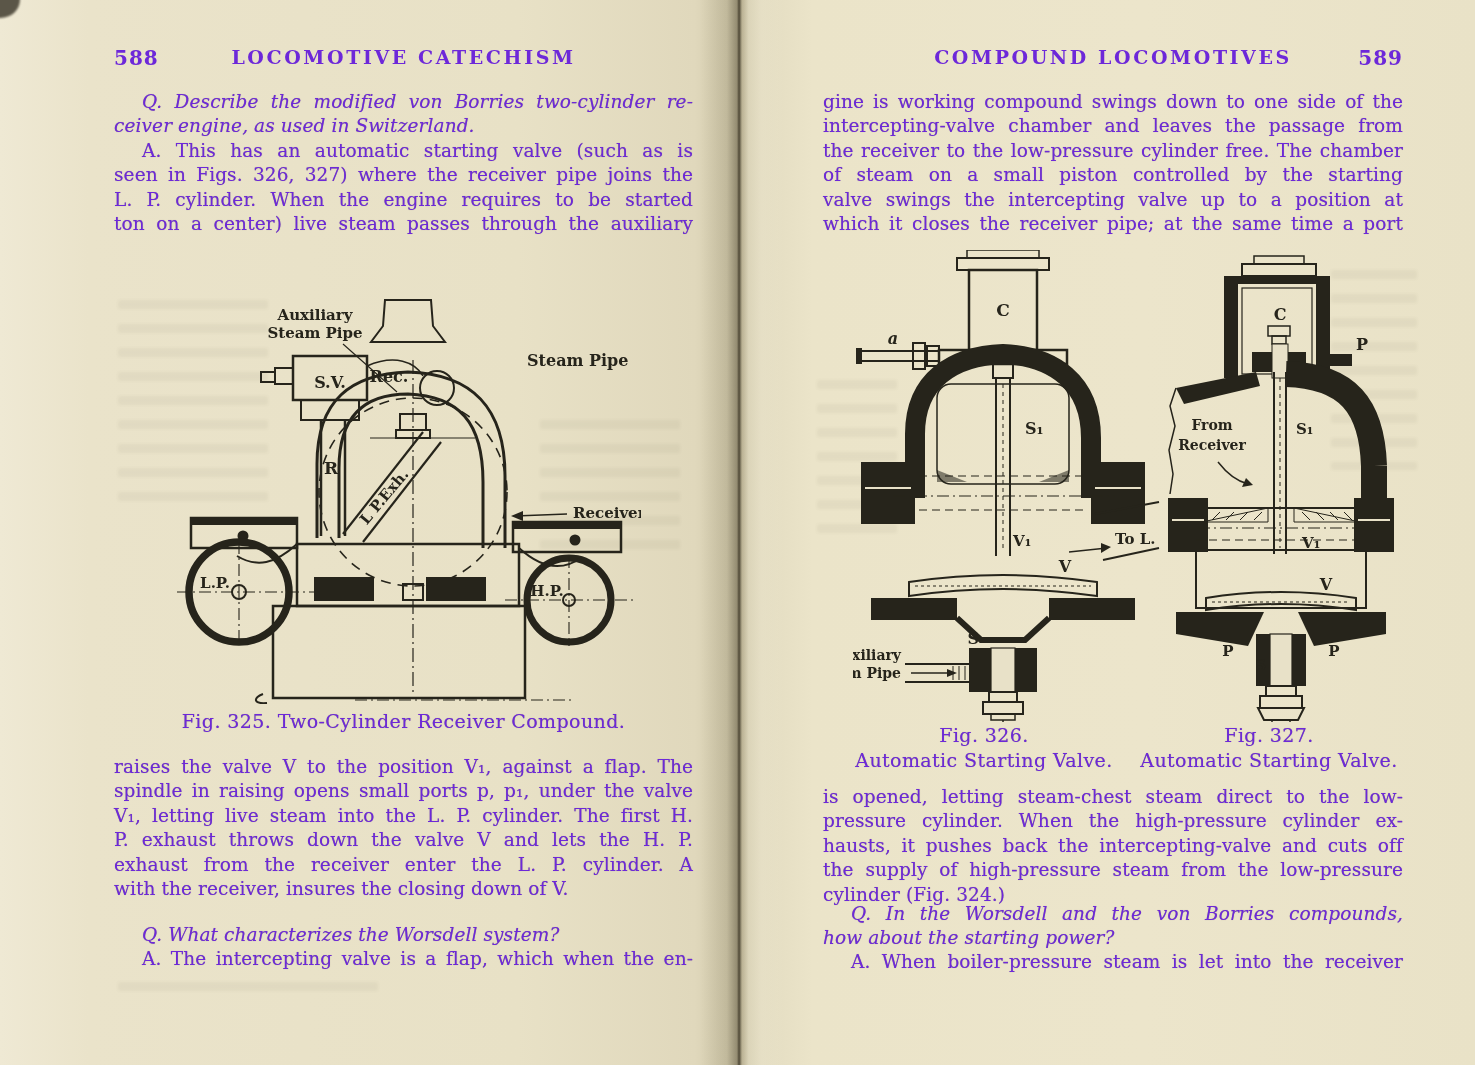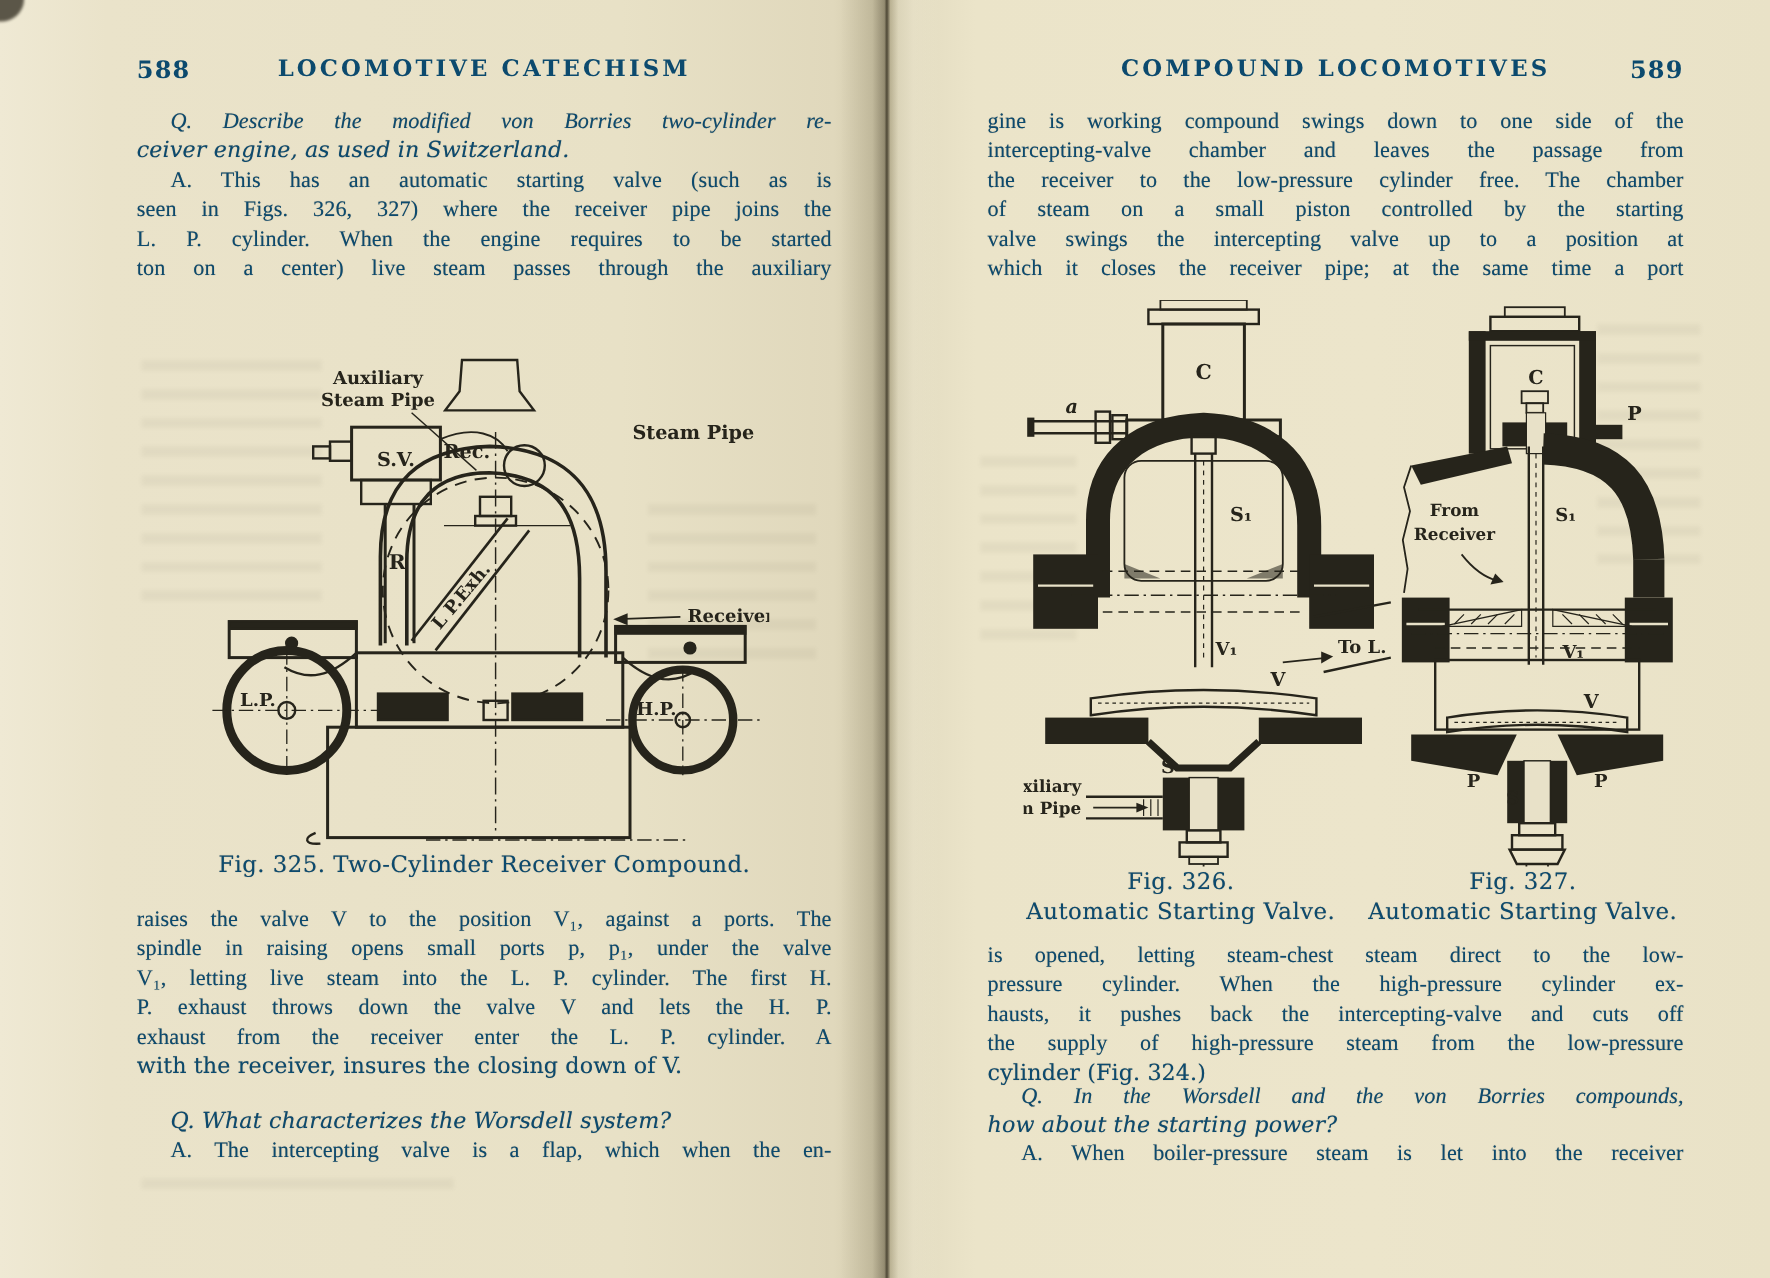--- a/index.html
+++ b/index.html
@@ -1,37 +1,37 @@
 <!DOCTYPE html>
 <html><head>
 <meta charset="utf-8">
 <style>
   html,body{margin:0;padding:0;background:#d8d2ba;}
   .spread{
     position:relative;width:1475px;height:1065px;overflow:hidden;
     font-family:"DejaVu Serif","Liberation Serif",serif;
-    color:#0c4a6e;
+    color:#6d28d9;
   }
   .page{position:absolute;top:0;height:1065px;}
   .page-left{left:0;width:739px;
     background:linear-gradient(90deg,#efe9d4 0%,#eae3ca 12%,#e8e1c6 70%,#e0d8bc 94%,#cbc3a4 100%);}
   .page-right{left:739px;width:736px;
     background:linear-gradient(90deg,#c9c1a2 0%,#e3dcc1 3%,#ebe4c9 10%,#ece5cb 55%,#e9e2c7 100%);}
   .spine{position:absolute;top:0;left:700px;width:84px;height:1065px;pointer-events:none;
     background:linear-gradient(90deg,rgba(0,0,0,0) 0%,rgba(94,86,62,.14) 32%,rgba(70,62,42,.42) 44%,rgba(42,36,22,.78) 46.5%,rgba(140,130,100,.28) 50%,rgba(250,246,228,.18) 58%,rgba(0,0,0,0) 100%);}
   .corner-blotch{position:absolute;left:-8px;top:-8px;width:28px;height:26px;background:#423d30;
     border-radius:0 0 70% 0;filter:blur(1.2px);opacity:.85;}
   .bleed{position:absolute;pointer-events:none;opacity:.06;filter:blur(1.6px);
     background:repeating-linear-gradient(180deg,rgba(80,75,55,.9) 0 9px,rgba(0,0,0,0) 9px 24px);}
   .txt{position:absolute;font-size:18.5px;line-height:24.4px;letter-spacing:.1px;
     text-shadow:0 0 .7px rgba(56,53,42,.45);}
   .col-l{left:114px;width:579px;}
   .col-r{left:823px;width:580px;}
   .line{height:24.4px;white-space:nowrap;}
-  .j{white-space:normal;text-align:justify;text-align-last:justify;font-family:Liberation Serif, serif;}
+  .j{white-space:normal;text-align:justify;text-align-last:justify;}
   .it{font-style:italic;}
   .ind{padding-left:28px;}
   .hdr{position:absolute;top:46px;height:26px;font-size:19px;font-weight:bold;}
   .hdr .title{letter-spacing:2.6px;}
   .pagenum{font-size:20px;letter-spacing:1px;}
   .caption{position:absolute;text-align:center;font-size:19px;letter-spacing:.4px;
     text-shadow:0 0 .7px rgba(56,53,42,.45);}
   .figwrap{position:absolute;}
   svg text{font-family:"DejaVu Serif","Liberation Serif",serif;fill:#26241b;font-weight:bold;}
   svg .lab15{font-size:15px;}
@@ -145,21 +145,21 @@
       <text class="lab17" x="156" y="178" text-anchor="middle">R</text>
       <text class="lab15" x="0" y="0" transform="translate(213,204) rotate(-50)" text-anchor="middle">L P.Exh.</text>
       <text class="lab15" x="398" y="222" text-anchor="start">Receiver</text>
       <text class="lab15" x="40" y="292" text-anchor="middle">L.P.</text>
       <text class="lab15" x="372" y="300" text-anchor="middle">H.P.</text>
     </svg>
   </div>
   <div class="caption" style="left:114px;top:710px;width:579px;">Fig. 325.  Two-Cylinder Receiver Compound.</div>
 
   <div class="txt col-l" style="top:755px;">
-    <div class="line j">raises the valve V to the position V₁, against a ports.  The</div>
+    <div class="line j">raises the valve V to the position V₁, against a flap.  The</div>
     <div class="line j">spindle in raising opens small ports p, p₁, under the valve</div>
     <div class="line j">V₁, letting live steam into the L. P. cylinder.  The first H.</div>
     <div class="line j">P. exhaust throws down the valve V and lets the H. P.</div>
     <div class="line j">exhaust from the receiver enter the L. P. cylinder.  A</div>
     <div class="line">with the receiver, insures the closing down of V.</div>
   </div>
 
   <div class="txt col-l" style="top:923px;">
     <div class="line it ind">Q. What characterizes the Worsdell system?</div>
   </div>

